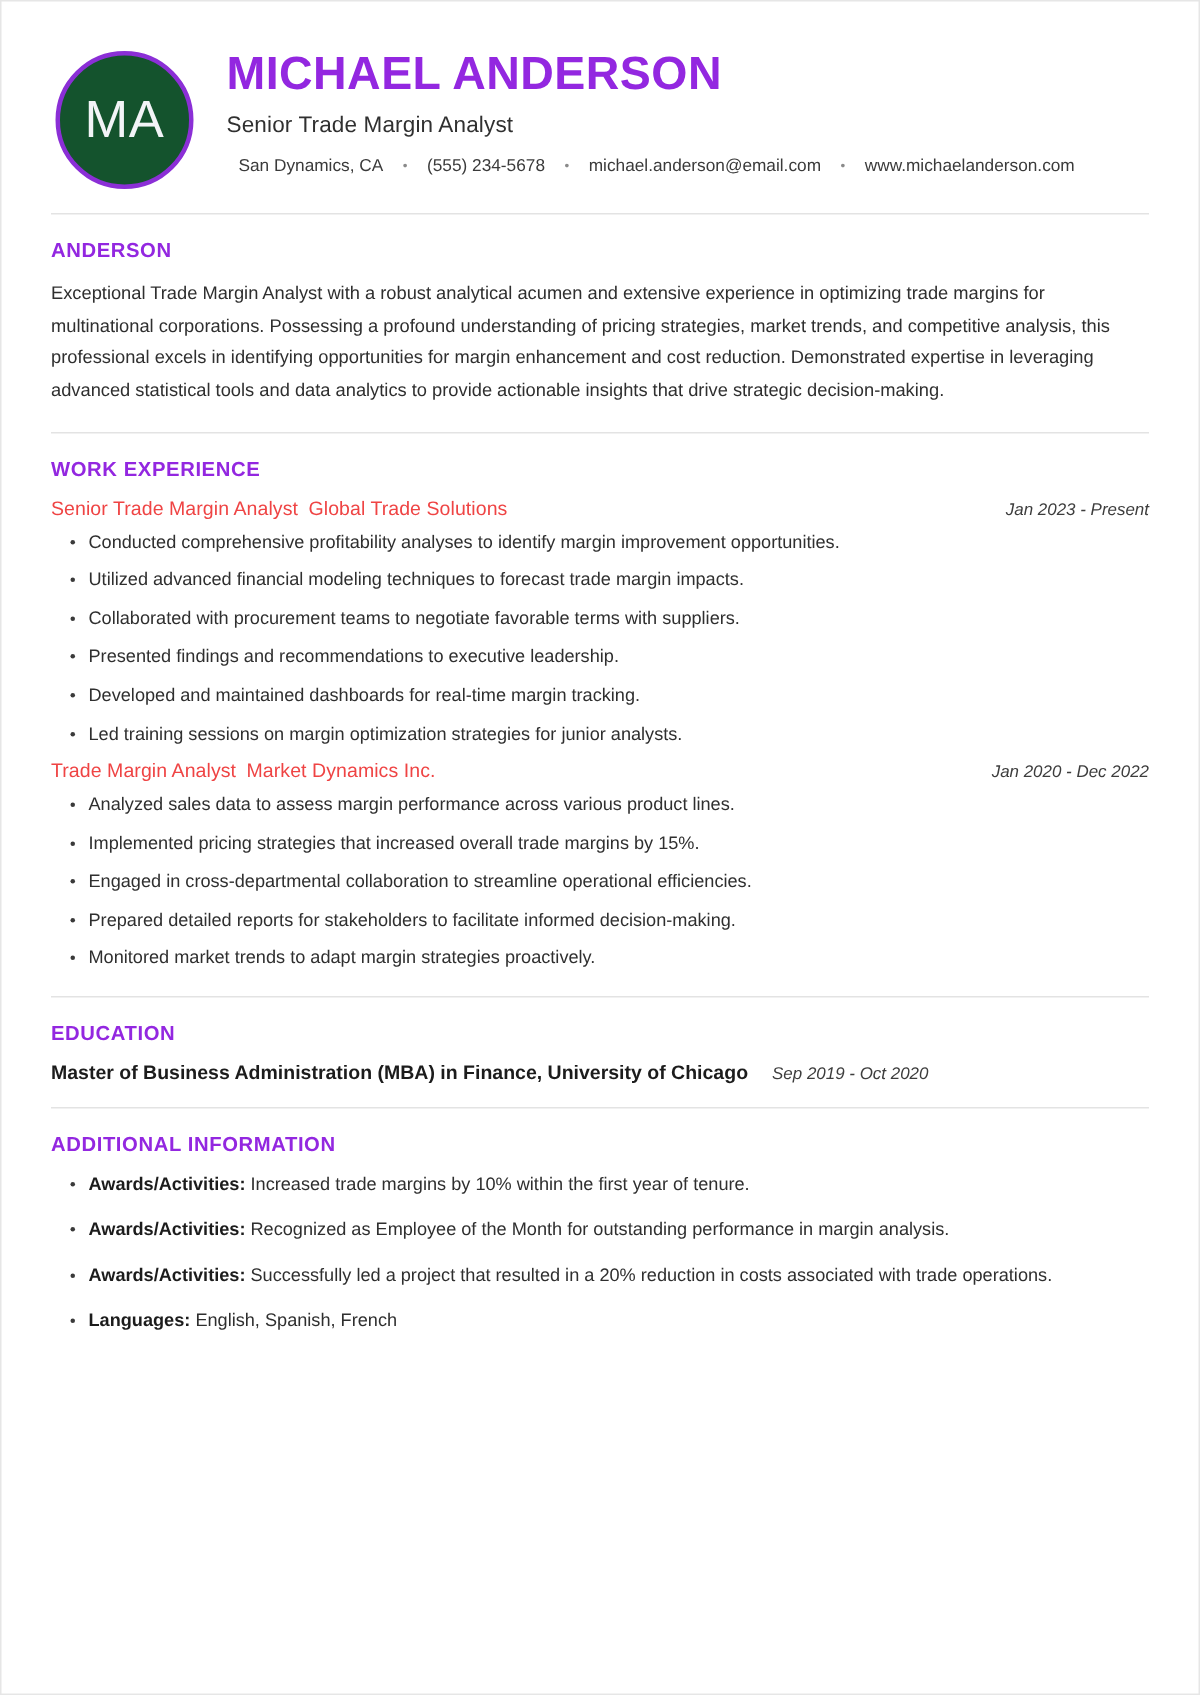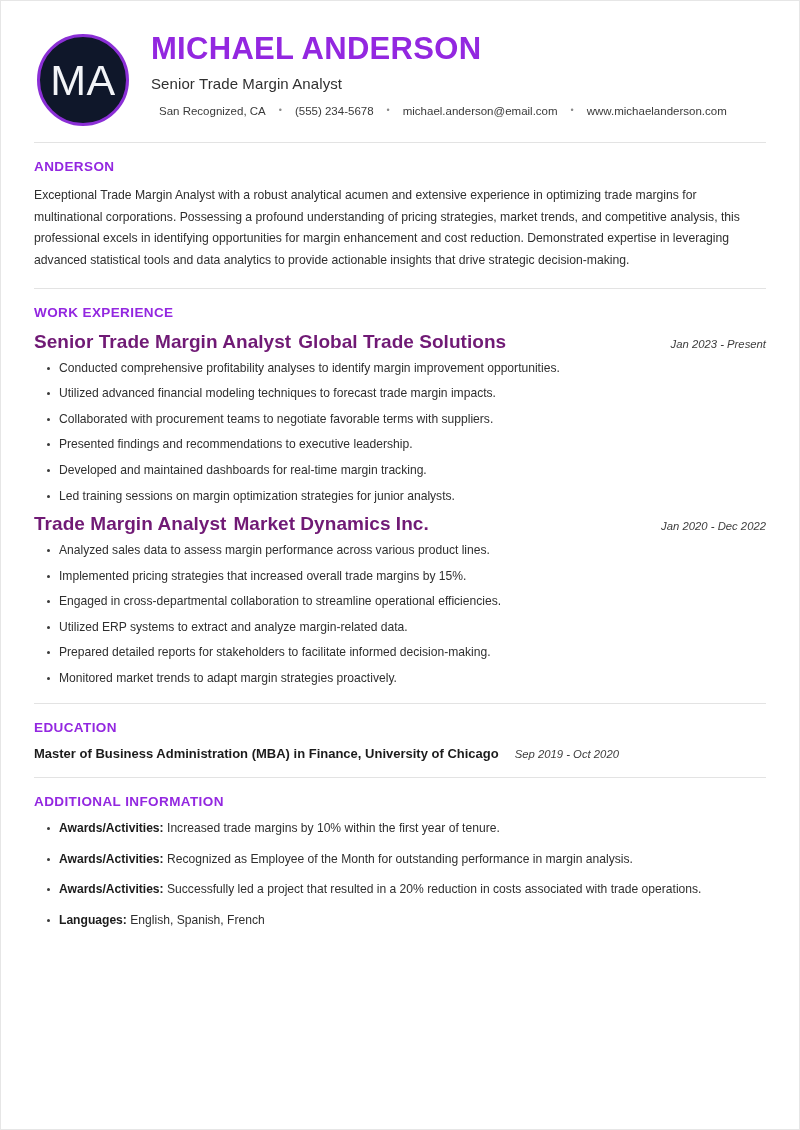--- a/index.html
+++ b/index.html
@@ -32,28 +32,28 @@
     display: flex;
     align-items: flex-start;
     padding-top: 30px;
     padding-left: 3px;
   }
   .avatar {
     flex: 0 0 auto;
     width: 92px;
     height: 92px;
     border-radius: 50%;
-    background: #0f172a;
+    background: #14532d;
     border: 3px solid #8b2fd6;
     box-sizing: border-box;
     display: flex;
     align-items: center;
     justify-content: center;
     color: #f2f4f7;
-    font-size: 43px;
+    font-size: 35px;
     font-weight: 400;
     letter-spacing: 0.5px;
     margin-top: 3px;
   }
   .header-text {
     flex: 1 1 auto;
     padding-left: 22px;
     padding-top: 2px;
   }
   .name {
@@ -112,23 +112,23 @@
 
   
   .job { margin-bottom: 2px; }
   .job-head {
     display: flex;
     align-items: baseline;
     justify-content: space-between;
     margin-bottom: 7px;
   }
   .job-head-left {
-    font-size: 19px;
-    font-weight: bold;
-    color: #701a75;
+    font-size: 13px;
+    font-weight: normal;
+    color: #ef4444;
     letter-spacing: 0.05px;
   }
   .job-company { padding-left: 7px; }
   .job-dates {
     font-size: 11.3px;
     font-style: italic;
     color: #3d3d3d;
     white-space: nowrap;
     padding-left: 16px;
   }
@@ -213,21 +213,21 @@
   <div class="inner">
 
     <div class="header">
       <div class="avatar">
         <span>MA</span>
       </div>
       <div class="header-text">
         <h1 class="name">MICHAEL ANDERSON</h1>
         <div class="job-subtitle">Senior Trade Margin Analyst</div>
         <div class="contact-line">
-          <span class="contact-item">San Recognized, CA</span>
+          <span class="contact-item">San Dynamics, CA</span>
           <span class="contact-sep">•</span>
           <span class="contact-item">(555) 234-5678</span>
           <span class="contact-sep">•</span>
           <span class="contact-item">michael.anderson@email.com</span>
           <span class="contact-sep">•</span>
           <span class="contact-item">www.michaelanderson.com</span>
         </div>
       </div>
     </div>
 
@@ -264,21 +264,20 @@
         <div class="job-head">
           <div class="job-head-left">
             <span>Trade Margin Analyst</span><span class="job-company">Market Dynamics Inc.</span>
           </div>
           <div class="job-dates">Jan 2020 - Dec 2022</div>
         </div>
         <ul class="bullets">
           <li>Analyzed sales data to assess margin performance across various product lines.</li>
           <li>Implemented pricing strategies that increased overall trade margins by 15%.</li>
           <li>Engaged in cross-departmental collaboration to streamline operational efficiencies.</li>
-          <li>Utilized ERP systems to extract and analyze margin-related data.</li>
           <li>Prepared detailed reports for stakeholders to facilitate informed decision-making.</li>
           <li>Monitored market trends to adapt margin strategies proactively.</li>
         </ul>
       </div>
     </div>
 
     <div class="divider"></div>
 
     <div class="section">
       <div class="section-title">EDUCATION</div>

